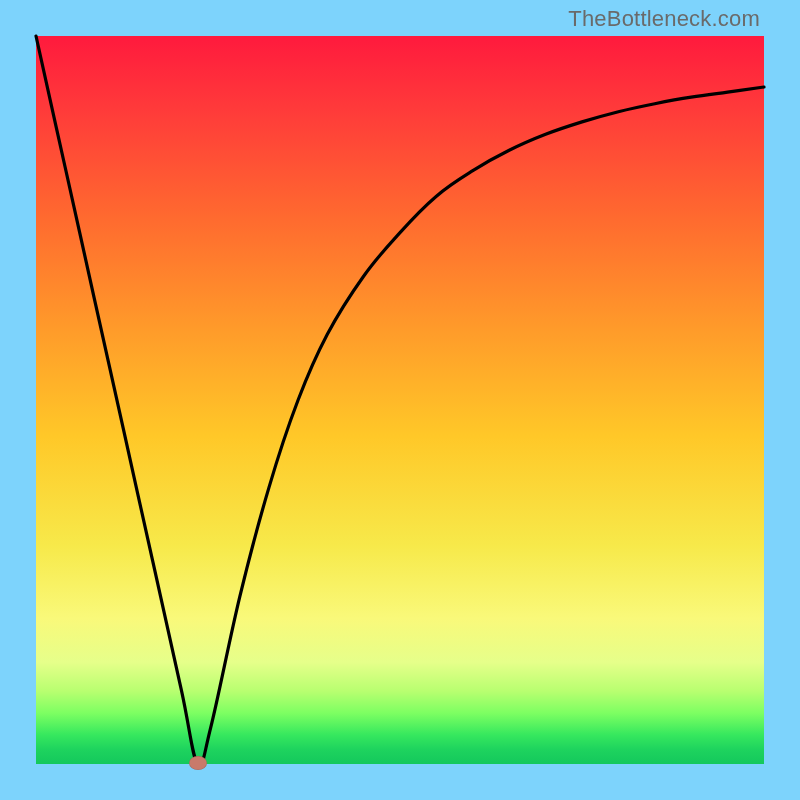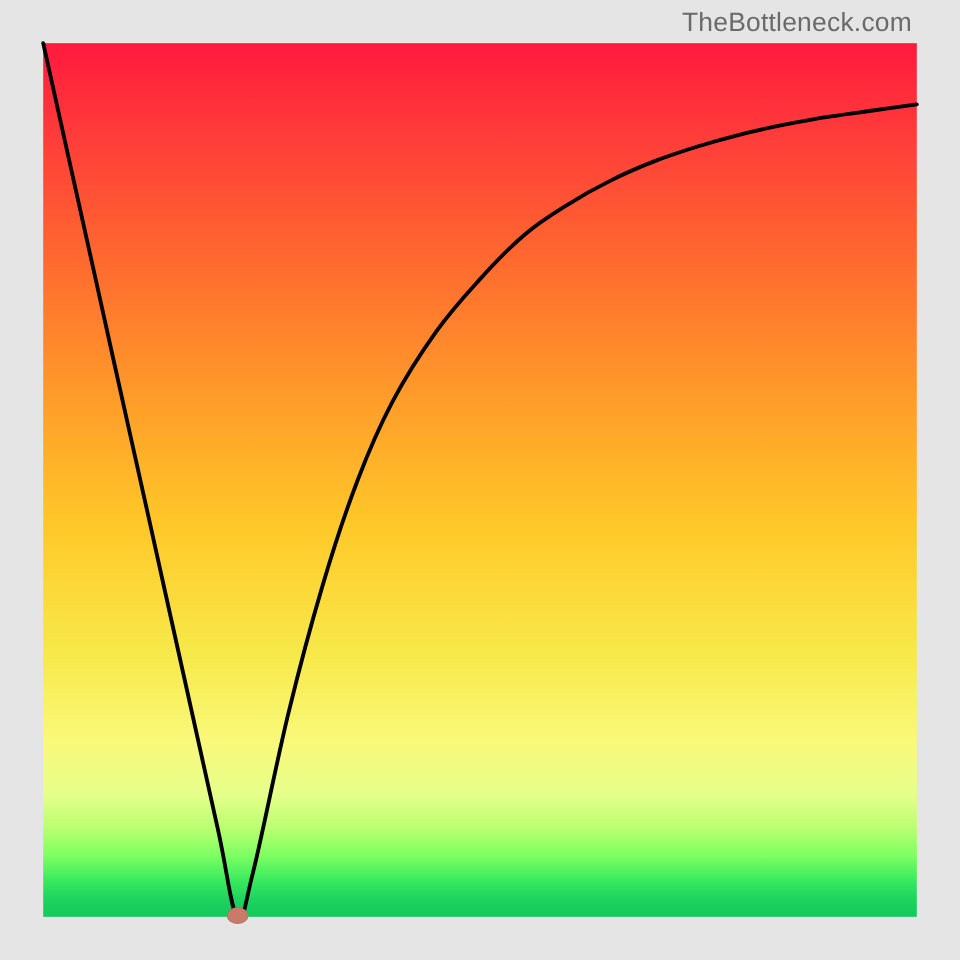--- a/index.html
+++ b/index.html
@@ -7,21 +7,21 @@
     padding: 0;
     width: 800px;
     height: 800px;
     background: #000;
     overflow: hidden;
   }
   .frame {
     position: relative;
     width: 800px;
     height: 800px;
-    background: #e5e5e5;
+    background: #7dd3fc;
   }
   .plot-area {
     position: absolute;
     left: 36px;
     top: 36px;
     width: 728px;
     height: 728px;
     background: linear-gradient(to bottom,
       #ff1a3d 0%,
       #ff3a3a 10%,

